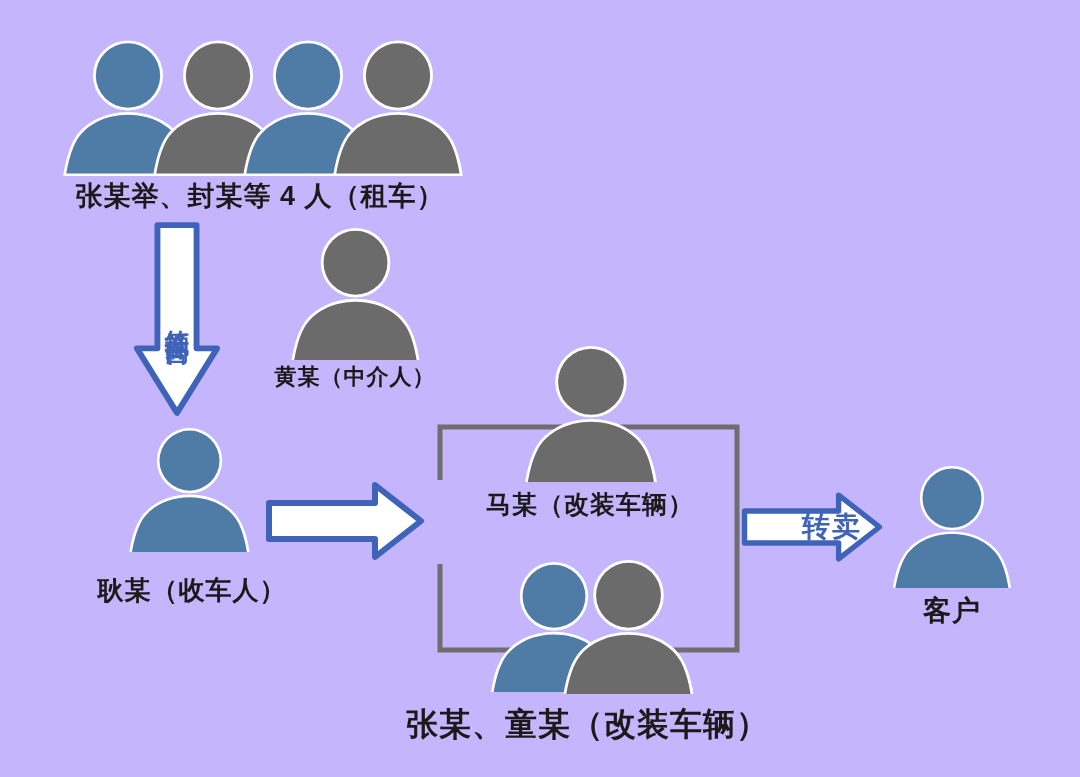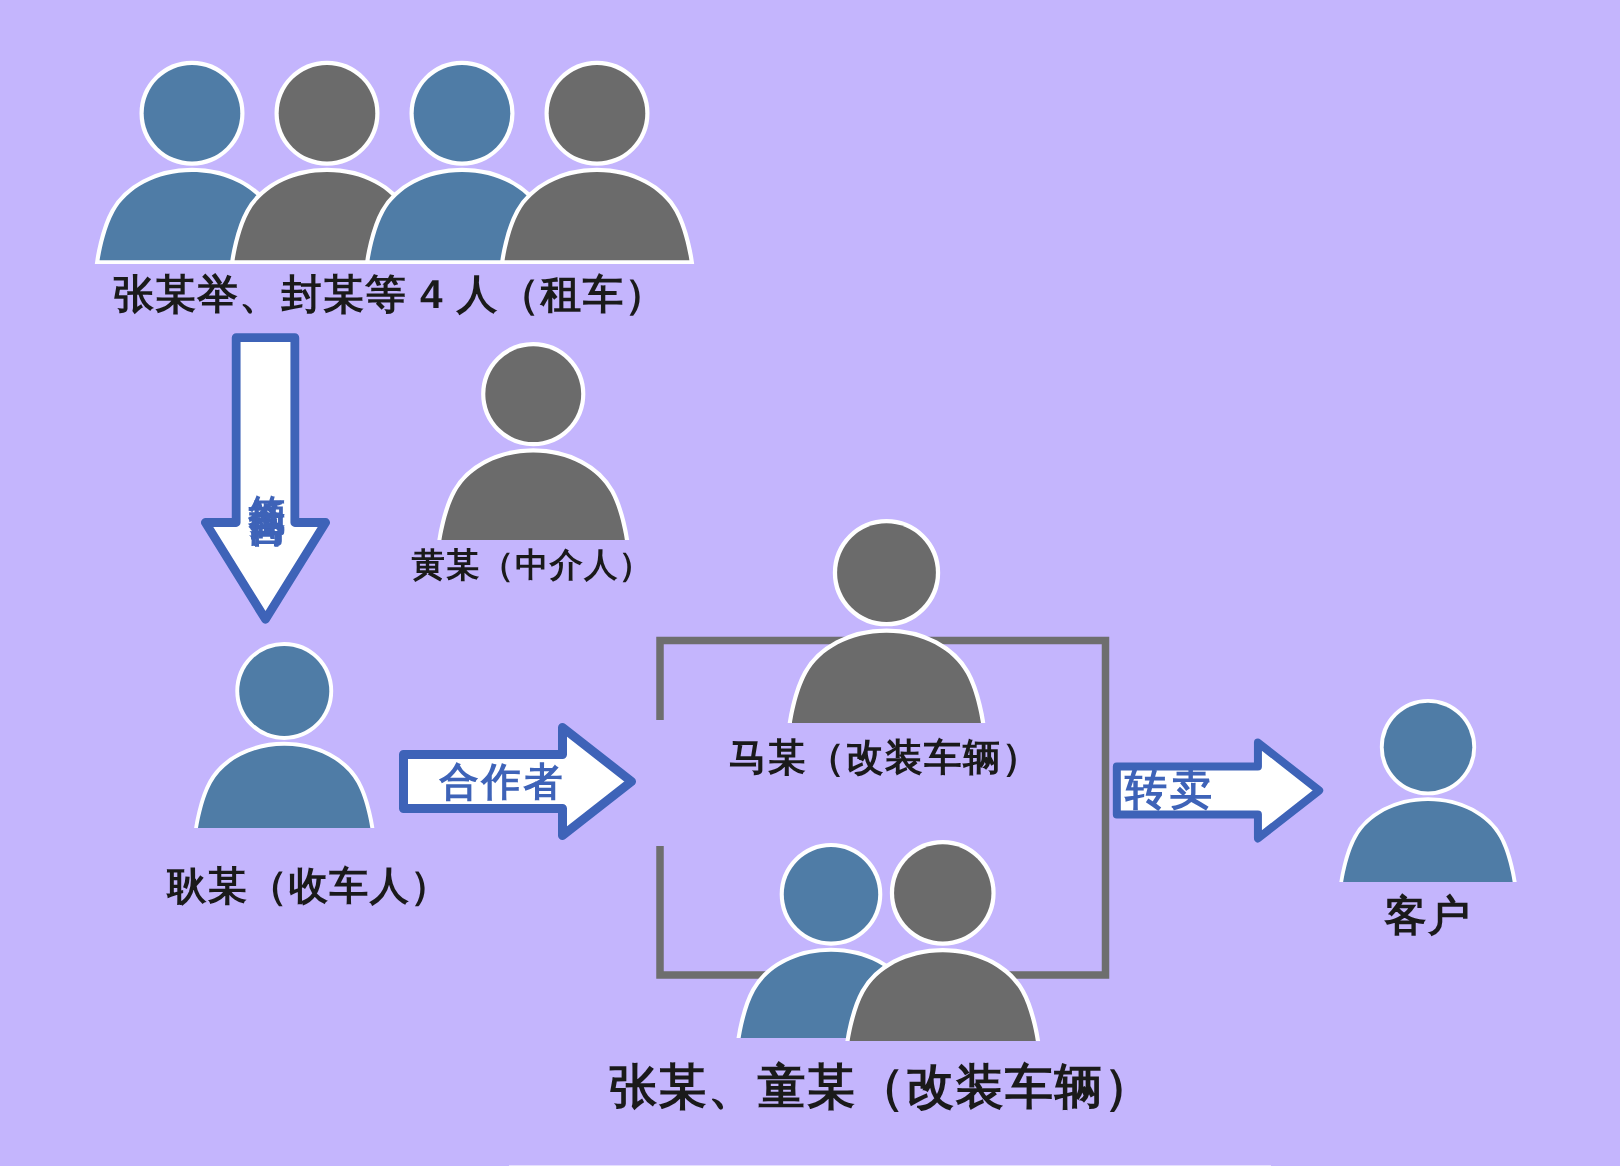--- a/index.html
+++ b/index.html
@@ -110,26 +110,25 @@
     </g>
   </svg>
   <div class="label" style="left:235px; top:362px; width:240px; font-size:22px;">黄某（中介人）</div>
 
   <svg class="person blue" style="left:122px; top:428px;" width="135" height="124" viewBox="0 0 100 95">
     <g paint-order="stroke" stroke="#ffffff" stroke-width="4">
       <circle cx="50" cy="25" r="23"></circle>
       <path d="M50,53 C67,53 81,61 87,72 C92,81 94,95 94,95 L6,95 C6,95 8,81 13,72 C19,61 33,53 50,53 Z"></path>
     </g>
   </svg>
-  <div class="label" style="left:76px; top:573px; width:260px; font-size:26px;">耿某（收车人）</div>
+  <div class="label" style="left:62px; top:573px; width:260px; font-size:26px;">耿某（收车人）</div>
 
   <svg class="arrow-svg" style="left:265px; top:479px;" width="160" height="84" viewBox="0 0 160 84">
     <polygon points="4,24 110,24 110,6 156,42 110,78 110,60 4,60"></polygon>
   </svg>
-  <div class="arrow-text" style="left:265px; top:479px; width:140px; height:84px; font-size:26px; letter-spacing:2px;">合作者</div>
 
   <svg class="box-svg" style="left:437px; top:424px;" width="303" height="229" viewBox="0 0 303 229">
     <path d="M3,56 L3,3 L300,3 L300,226 L3,226 L3,140"></path>
   </svg>
 
   <svg class="person gray" style="left:517px; top:346px;" width="148" height="136" viewBox="0 0 100 95">
     <g paint-order="stroke" stroke="#ffffff" stroke-width="4">
       <circle cx="50" cy="25" r="23"></circle>
       <path d="M50,53 C67,53 81,61 87,72 C92,81 94,95 94,95 L6,95 C6,95 8,81 13,72 C19,61 33,53 50,53 Z"></path>
     </g>
@@ -146,21 +145,21 @@
     <g paint-order="stroke" stroke="#ffffff" stroke-width="4">
       <circle cx="50" cy="25" r="23"></circle>
       <path d="M50,53 C67,53 81,61 87,72 C92,81 94,95 94,95 L6,95 C6,95 8,81 13,72 C19,61 33,53 50,53 Z"></path>
     </g>
   </svg>
   <div class="label" style="left:400px; top:703px; width:375px; font-size:32px;">张某、童某（改装车辆）</div>
 
   <svg class="arrow-svg" style="left:741px; top:487px;" width="142" height="80" viewBox="0 0 160 84">
     <polygon points="4,24 110,24 110,6 156,42 110,78 110,60 4,60"></polygon>
   </svg>
-  <div class="arrow-text" style="left:718px; top:487px; width:124px; height:80px; font-size:28px; letter-spacing:2px;">转卖</div>
+  <div class="arrow-text" style="left:770px; top:487px; width:124px; height:80px; font-size:28px; letter-spacing:2px;">转卖</div>
 
   <svg class="person blue" style="left:886px; top:466px;" width="132" height="122" viewBox="0 0 100 95">
     <g paint-order="stroke" stroke="#ffffff" stroke-width="4">
       <circle cx="50" cy="25" r="23"></circle>
       <path d="M50,53 C67,53 81,61 87,72 C92,81 94,95 94,95 L6,95 C6,95 8,81 13,72 C19,61 33,53 50,53 Z"></path>
     </g>
   </svg>
   <div class="label" style="left:886px; top:592px; width:132px; font-size:28px;">客户</div>
 
 </div>

